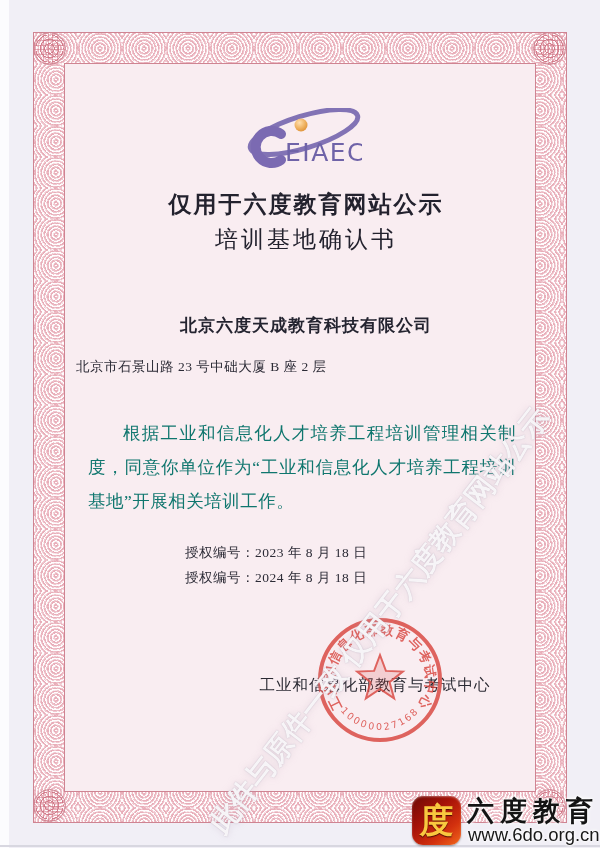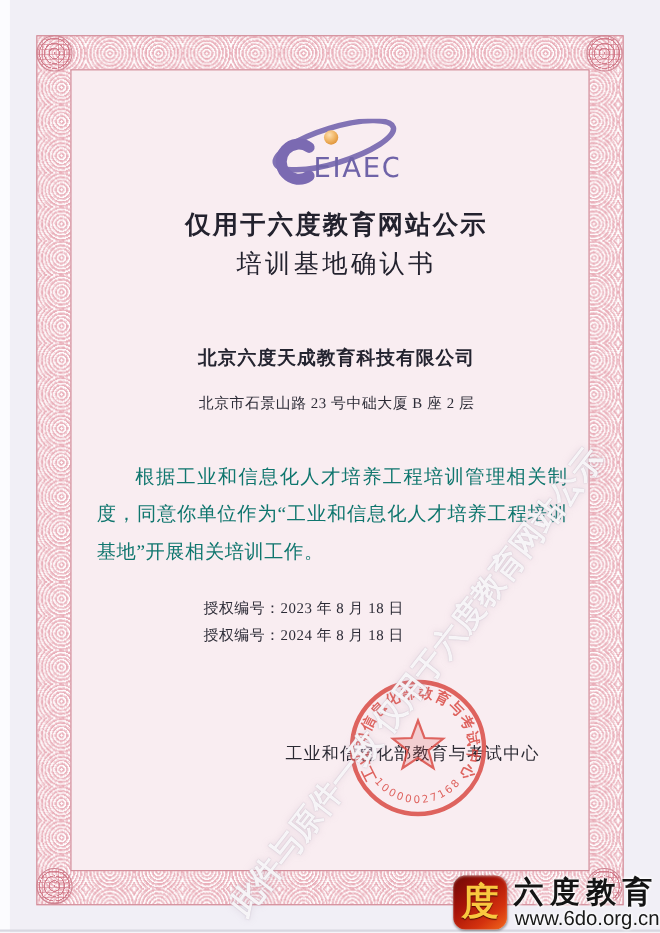--- a/index.html
+++ b/index.html
@@ -35,21 +35,21 @@
 
   
   .logo{position:absolute;left:238px;top:108px;width:124px;height:64px;}
 
   
   .title-block{position:absolute;left:64px;top:188px;width:472px;text-align:center;padding-left:12px;box-sizing:border-box;color:#23222e;}
   .title-line1{font-size:23px;font-weight:bold;letter-spacing:2px;line-height:34px;}
   .title-line2{font-size:23px;font-weight:normal;letter-spacing:3px;line-height:36px;}
   .company{position:absolute;left:64px;top:314px;width:472px;text-align:center;padding-left:12px;box-sizing:border-box;
     font-size:17px;font-weight:bold;letter-spacing:1px;color:#242430;}
-  .address{position:absolute;left:64px;top:358px;width:472px;text-align:center;padding-left:12px;box-sizing:border-box;
+  .address{position:absolute;left:64px;top:358px;width:472px;padding-left:12px;box-sizing:border-box;
     font-size:13.5px;letter-spacing:0.5px;color:#2c2b36;}
   .body-par{position:absolute;left:88px;top:416px;width:428px;font-size:17.5px;line-height:34px;
     letter-spacing:0.5px;color:#0f766e;text-indent:2em;text-align:justify;}
   .details{position:absolute;left:185px;top:540px;color:#2c2b36;}
   .detail-row{font-size:13.5px;line-height:25px;letter-spacing:0.5px;}
   .issuer{position:absolute;left:64px;top:675px;width:472px;text-align:center;padding-left:150px;box-sizing:border-box;
     font-size:15.5px;letter-spacing:1px;color:#2b2a33;z-index:5;}
 
   
   .stamp{position:absolute;left:316px;top:616px;width:128px;height:128px;z-index:10;opacity:0.82;}

